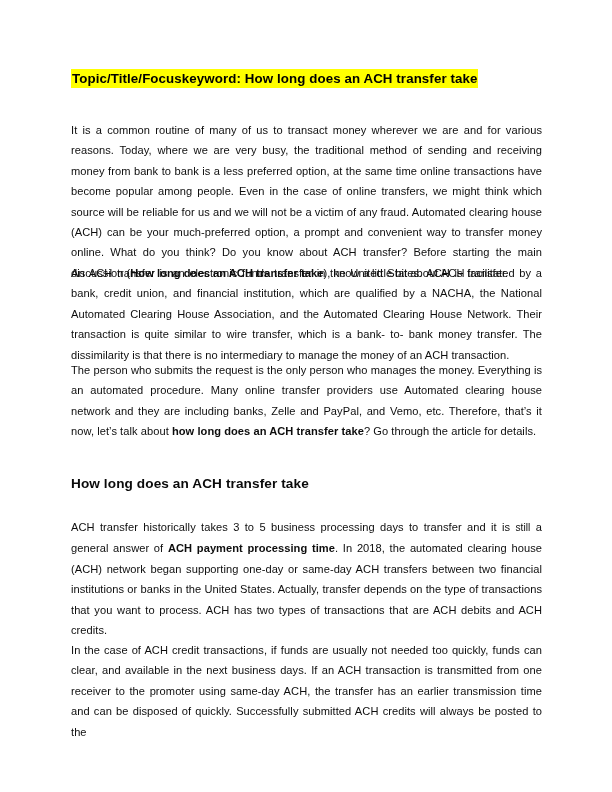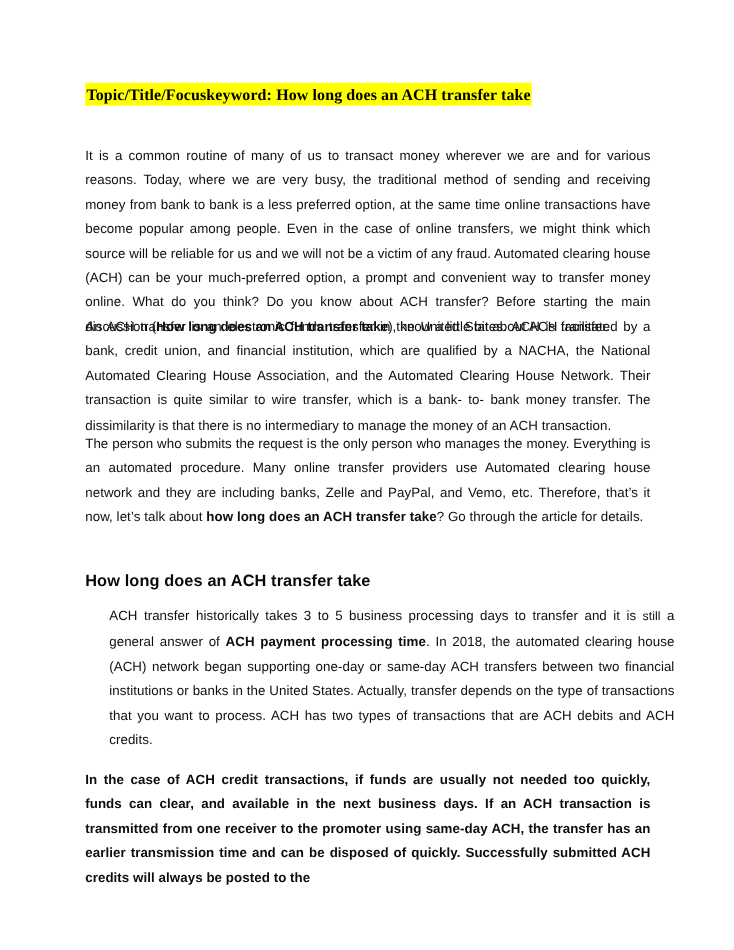--- a/index.html
+++ b/index.html
@@ -41,21 +41,20 @@
     font-size: 13.3px;
     font-weight: bold;
     line-height: 22px;
     letter-spacing: 0.1px;
     white-space: nowrap;
   }
   .doc-title .hl {
     background: #ffff00;
     padding: 2px 1px 2px 1px;
     box-decoration-break: clone;
-    font-family: Liberation Serif, serif;
     -webkit-box-decoration-break: clone;
   }
 
   
   .para {
     margin: 0;
     position: absolute;
     left: 0;
     width: 471px;
     font-size: 11.1px;
@@ -64,22 +63,22 @@
     text-justify: inter-word;
     color: #0d0d0d;
     letter-spacing: 0.005em;
   }
   .para b, .para strong { font-weight: bold; }
   .para .smallcase { font-size: 10.2px; }
 
   .p1 { top: 120px; }
   .p2 { top: 263px; }
   .p3 { top: 360px; }
-  .p4 { top: 504px; margin-left: 20px; }
-  .p5 { top: 640px; font-weight: bold; }
+  .p4 { top: 517px; }
+  .p5 { top: 640px; }
 
   
   .section-heading {
     margin: 0;
     position: absolute;
     left: 0;
     top: 473px;
     width: 471px;
     font-size: 13.6px;
     font-weight: bold;

